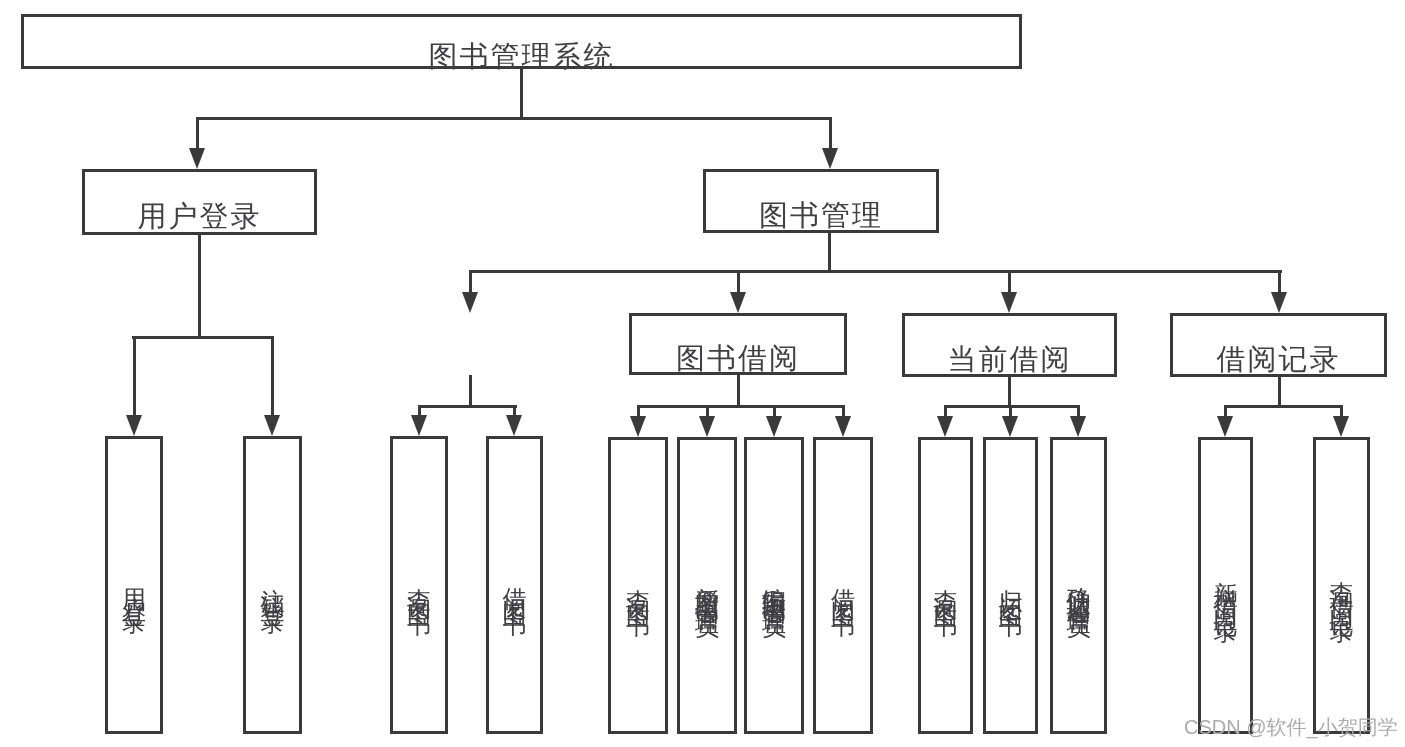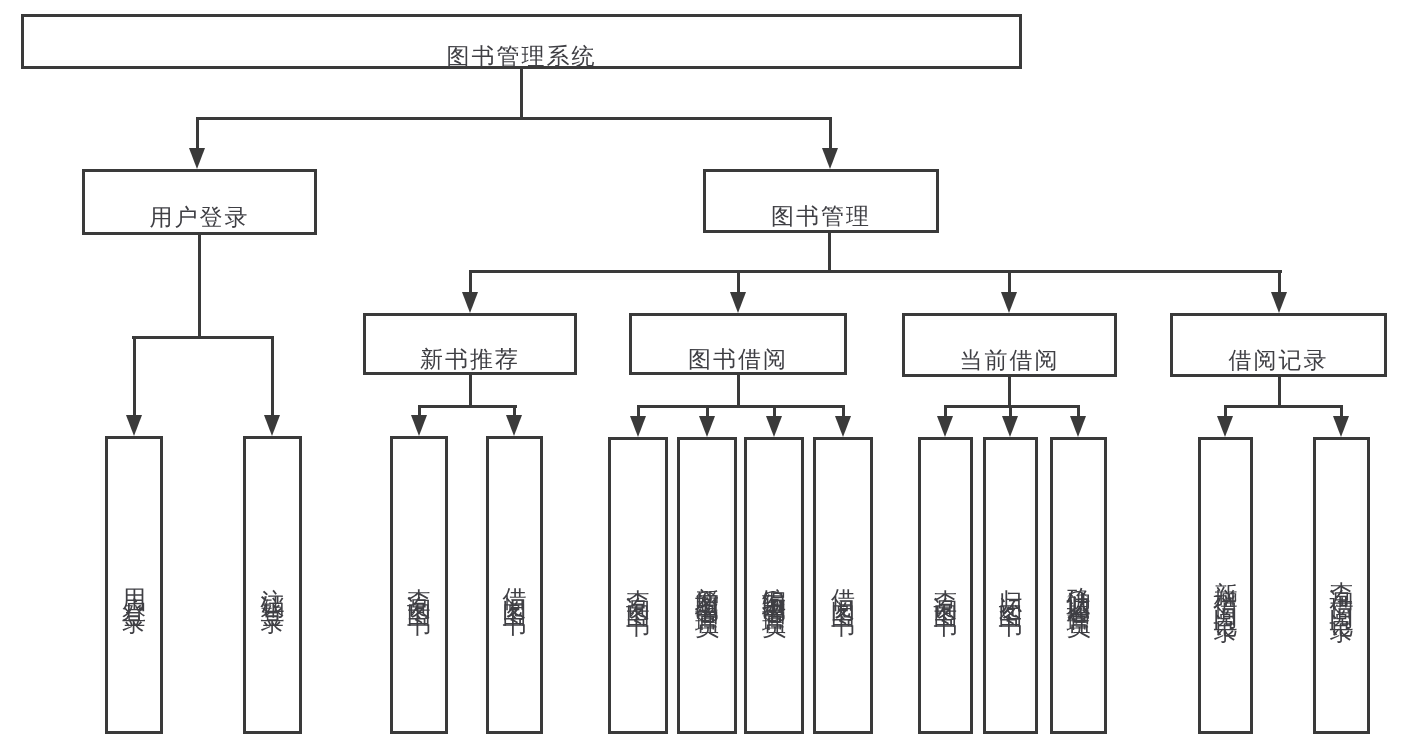--- a/index.html
+++ b/index.html
@@ -4,21 +4,21 @@
 <style>
   html,body{margin:0;padding:0;background:#fff;}
   .canvas{
     position:relative;width:1405px;height:747px;background:#ffffff;overflow:hidden;
     font-family:"Liberation Sans","DejaVu Sans",sans-serif;color:#3f3f44;
   }
   .box{
     position:absolute;box-sizing:border-box;border:3px solid #3a3a3a;background:#ffffff;
     display:flex;align-items:center;justify-content:center;
   }
-  .hbox .lbl{font-size:23px;letter-spacing:2px;color:#3f3f44;white-space:nowrap;margin-top:30px;}
+  .hbox .lbl{font-size:29px;letter-spacing:2px;color:#3f3f44;white-space:nowrap;margin-top:30px;}
   .vbox .lbl{
     writing-mode:vertical-rl;font-size:24px;letter-spacing:8px;color:#3f3f44;line-height:1;
   }
   .vbox .lbl.long{letter-spacing:4px;}
   .vline,.hline{position:absolute;background:#3a3a3a;}
   .vline{width:3px;}
   .hline{height:3px;}
   .arrow{
     position:absolute;width:0;height:0;
     border-left:8px solid transparent;border-right:8px solid transparent;
@@ -37,23 +37,20 @@
     <span class="lbl">图书管理系统</span>
   </div>
 
   <div class="box hbox" style="left:82px;top:169px;width:235px;height:66px">
     <span class="lbl">用户登录</span>
   </div>
   <div class="box hbox" style="left:703px;top:169px;width:236px;height:64px">
     <span class="lbl">图书管理</span>
   </div>
 
-  <div class="box hbox" style="left:363px;top:313px;width:214px;height:62px">
-    <span class="lbl">新书推荐</span>
-  </div>
   <div class="box hbox" style="left:629px;top:313px;width:218px;height:62px">
     <span class="lbl">图书借阅</span>
   </div>
   <div class="box hbox" style="left:902px;top:313px;width:215px;height:64px">
     <span class="lbl">当前借阅</span>
   </div>
   <div class="box hbox" style="left:1170px;top:313px;width:217px;height:64px">
     <span class="lbl">借阅记录</span>
   </div>
 
@@ -153,14 +150,15 @@
   <div class="arrow" style="left:1002px;top:416px"></div>
   <div class="arrow" style="left:1070px;top:416px"></div>
 
   <div class="vline" style="left:1278px;top:377px;height:31px"></div>
   <div class="hline" style="left:1224px;top:405px;width:119px"></div>
   <div class="vline" style="left:1224px;top:405px;height:14px"></div>
   <div class="vline" style="left:1340px;top:405px;height:14px"></div>
   <div class="arrow" style="left:1217px;top:416px"></div>
   <div class="arrow" style="left:1333px;top:416px"></div>
 
+  <div class="watermark">CSDN @软件_小贺同学</div>
 
 </div>
 
 </body></html>

